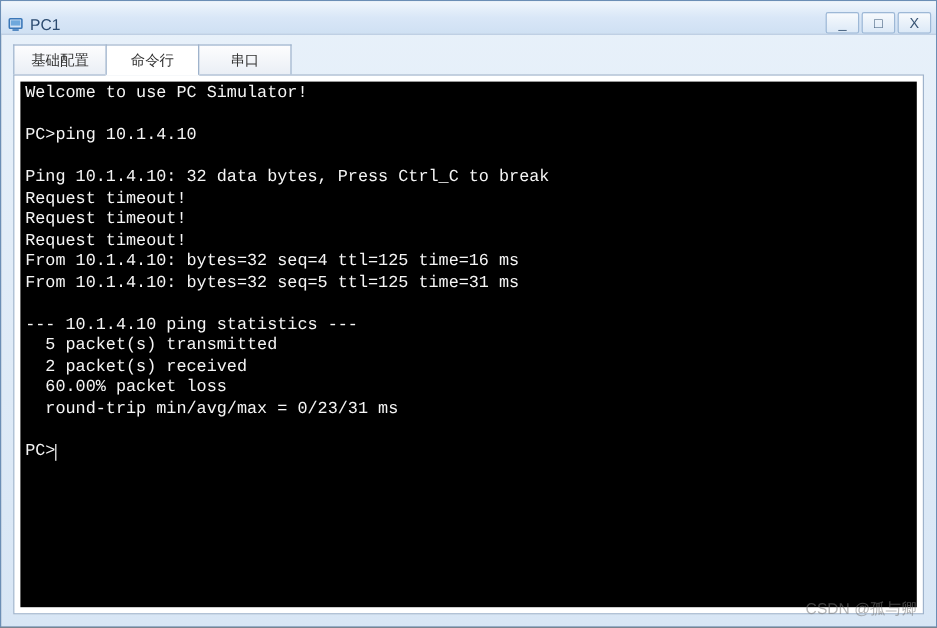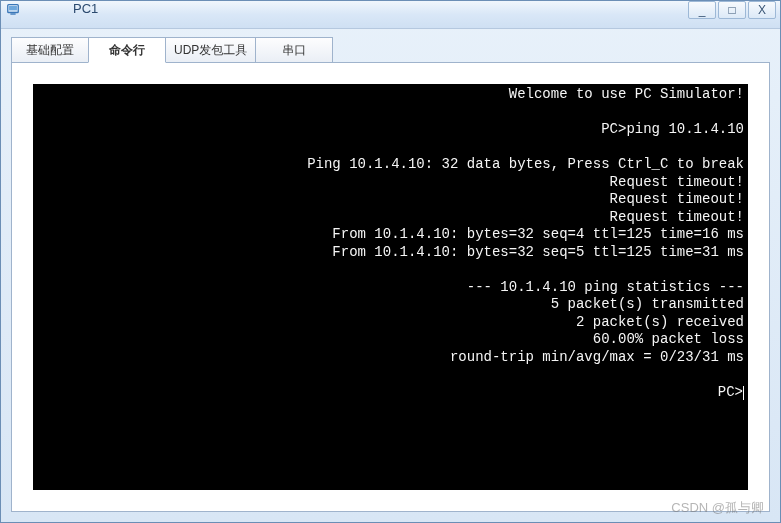--- a/index.html
+++ b/index.html
@@ -16,24 +16,23 @@
       height: 100%;
       background: linear-gradient(to bottom, #e8f1fa 0%, #d8e6f5 100%);
       border: 1px solid #6b8eb5;
       display: flex;
       flex-direction: column;
     }
     .titlebar {
       height: 28px;
       background: linear-gradient(to bottom, #f0f6fc 0%, #d9e7f7 50%, #cfe0f3 100%);
       display: flex;
-      align-items: flex-start;
+      align-items: flex-end;
       padding: 0 4px;
       border-bottom: 1px solid #b5c8df;
-      gap: 48px;
     }
     .title-icon {
       width: 16px;
       height: 16px;
       margin-right: 4px;
       display: flex;
       align-items: center;
       justify-content: center;
     }
     .title-icon svg { width: 14px; height: 14px; }
@@ -80,30 +79,28 @@
       font-size: 12px;
       color: #333;
       margin-right: -1px;
       cursor: default;
     }
     .tab.active {
       background: #ffffff;
       border-bottom: 1px solid #fff;
       z-index: 2;
       position: relative;
-      font-weight: bold;
     }
     .tab-panel {
       flex: 1;
       border: 1px solid #9fb3cc;
       background: #ffffff;
       margin-top: -1px;
-      padding: 21px;
+      padding: 5px;
       display: flex;
-      text-align: right;
     }
     .terminal {
       flex: 1;
       background: #000000;
       color: #f5f5f5;
       font-family: "Courier New", monospace;
       font-size: 14px;
       line-height: 1.25;
       padding: 2px 4px;
       white-space: pre;
@@ -155,23 +152,20 @@
 
   <div class="client-area">
     <div class="tab-strip">
       <div class="tab">
           <span>基础配置</span>
         </div>
       <div class="tab active">
           <span>命令行</span>
         </div>
       <div class="tab">
-          <span>UDP发包工具</span>
-        </div>
-      <div class="tab">
           <span>串口</span>
         </div>
     </div>
     <div class="tab-panel">
       <div class="terminal" id="terminal">Welcome to use PC Simulator!
 
 PC&gt;ping 10.1.4.10
 
 Ping 10.1.4.10: 32 data bytes, Press Ctrl_C to break
 Request timeout!

